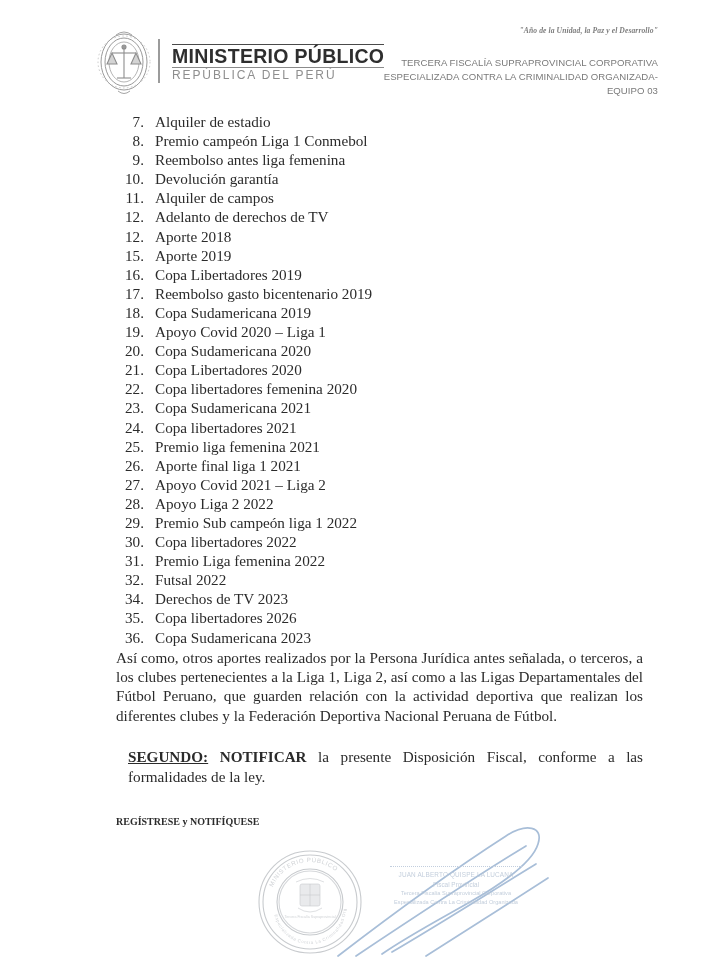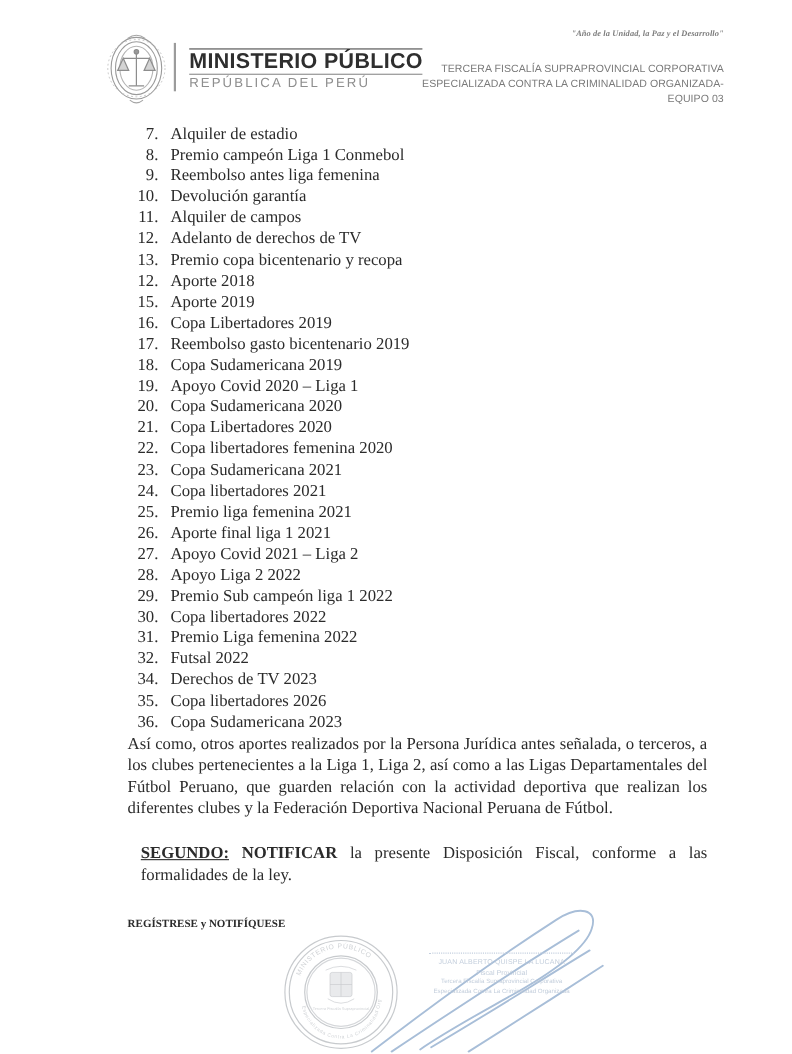--- a/index.html
+++ b/index.html
@@ -259,24 +259,20 @@
           <span class="num">10.</span>
           <span class="label">Devolución garantía</span>
         </li>
         <li>
           <span class="num">11.</span>
           <span class="label">Alquiler de campos</span>
         </li>
         <li>
           <span class="num">12.</span>
           <span class="label">Adelanto de derechos de TV</span>
-        </li>
-        <li>
-          <span class="num">13.</span>
-          <span class="label">Premio copa bicentenario y recopa</span>
         </li>
         <li>
           <span class="num">12.</span>
           <span class="label">Aporte 2018</span>
         </li>
         <li>
           <span class="num">15.</span>
           <span class="label">Aporte 2019</span>
         </li>
         <li>

